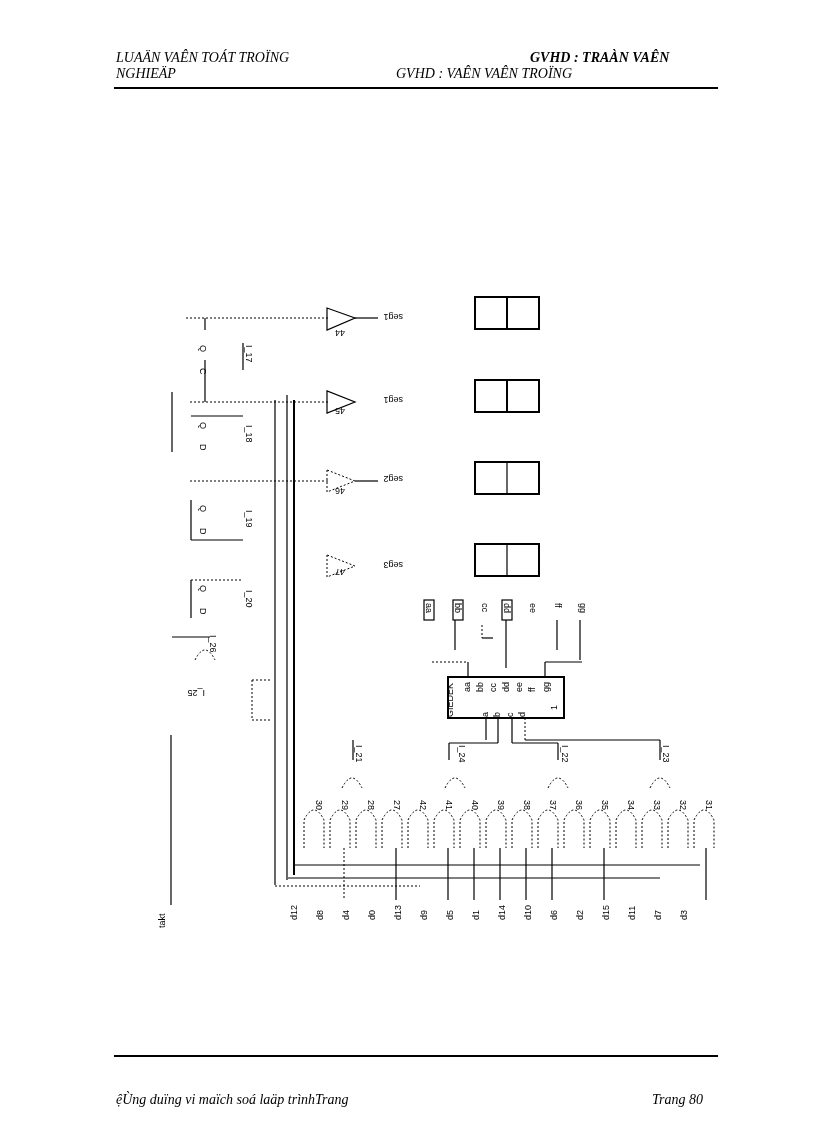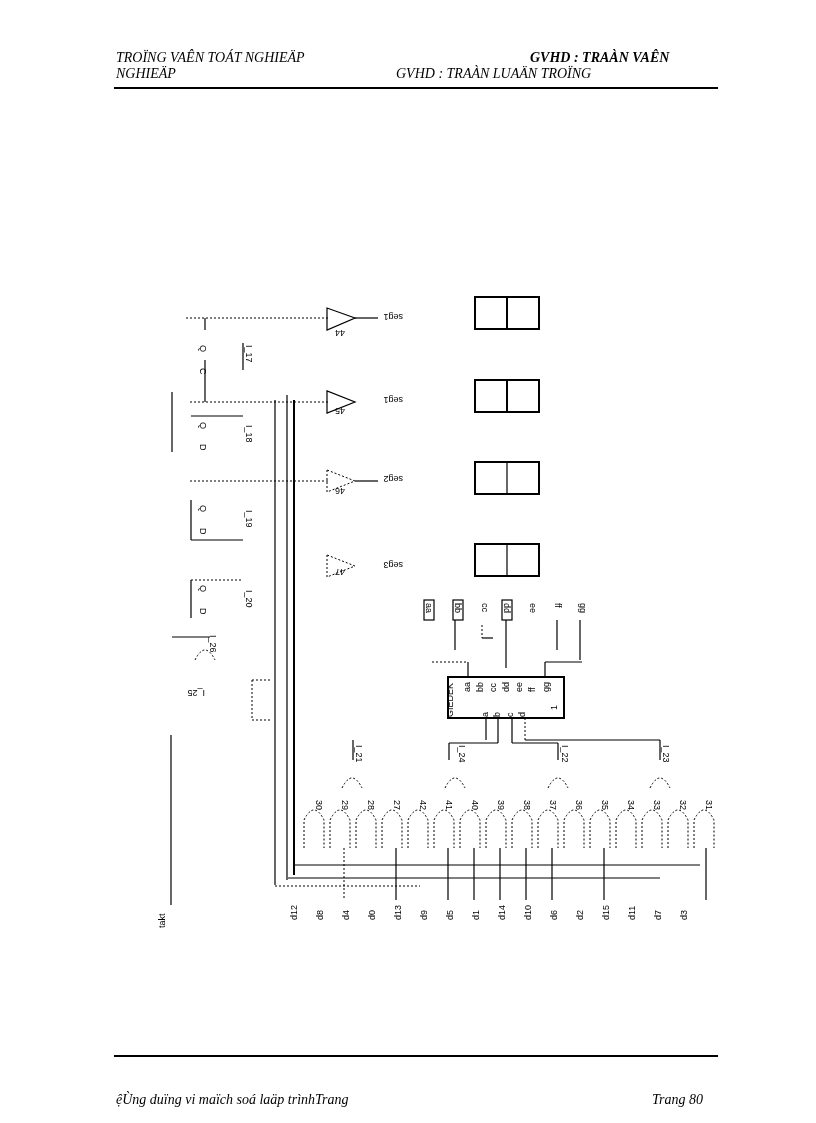--- a/index.html
+++ b/index.html
@@ -10,24 +10,24 @@
   .foot { position:absolute; font-style:italic; font-size:14px; white-space:nowrap;margin-top:33px; }
   #schematic { position:absolute; left:0; top:0; width:816px; height:1123px; }
   .lbl { font-family:"Liberation Sans", sans-serif; font-size:9px; fill:#000; }
   .dotted { stroke:#000; stroke-width:1; stroke-dasharray:2 2; fill:none; }
   .solid { stroke:#000; stroke-width:1.2; fill:none; }
   .thick { stroke:#000; stroke-width:2; fill:none; }
 </style>
 </head>
 <body>
 
-<div class="hdr" style="left:116px;top:50px;">TROÏNG VAÊN TOÁT NGHIEÄP</div>
+<div class="hdr" style="left:116px;top:50px;">LUAÄN VAÊN TOÁT TROÏNG</div>
 <div class="hdr" style="left:116px;top:66px;">NGHIEÄP</div>
 <div class="hdr" style="left:530px;top:50px;font-weight:bold;">GVHD : TRAÀN VAÊN</div>
-<div class="hdr" style="left:396px;top:66px;">GVHD : TRAÀN LUAÄN TROÏNG</div>
+<div class="hdr" style="left:396px;top:66px;">GVHD : VAÊN VAÊN TROÏNG</div>
 <div class="rule" style="left:114px;top:87px;width:604px;height:2px;"></div>
 
 <svg id="schematic" viewBox="0 0 816 1123">
 
   <line class="dotted" x1="186" y1="318" x2="330" y2="318"></line>
   <line class="dotted" x1="190" y1="402" x2="330" y2="402"></line>
   <line class="dotted" x1="190" y1="481" x2="330" y2="481"></line>
   <line class="solid" x1="205" y1="318" x2="205" y2="330"></line>
   <line class="solid" x1="205" y1="360" x2="205" y2="402"></line>
 

